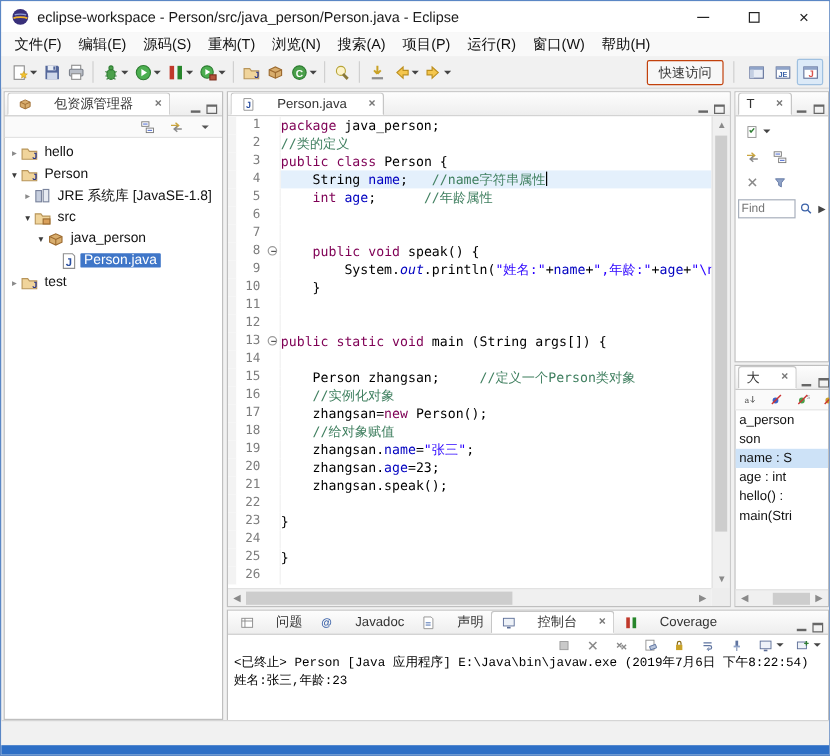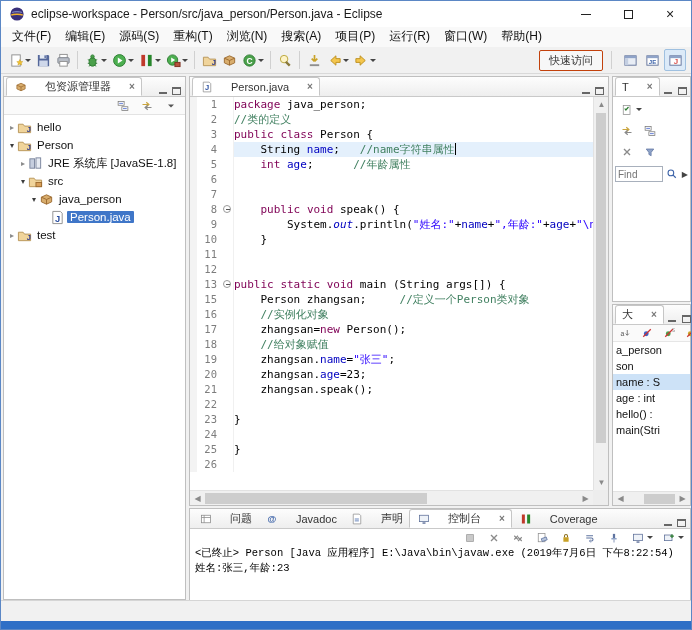--- a/index.html
+++ b/index.html
@@ -8,21 +8,21 @@
 
   
   .titlebar{position:absolute;top:0;left:0;right:0;height:26px;background:#fff;display:flex;align-items:center;padding-left:8px;gap:6px}
   .title{font-size:12px;color:#1a1a1a;white-space:nowrap}
   .win-controls{margin-left:auto;display:flex;height:100%}
   .wc{width:42px;display:flex;align-items:center;justify-content:center;color:#222;font-size:14px}
   .wc-min i{width:10px;height:1px;background:#222;display:block}
   .wc-max i{width:9px;height:9px;border:1px solid #222;display:block}
 
   
-  .menubar{position:absolute;top:26px;left:0;right:0;height:20px;background:#f9f9f9;display:flex;align-items:flex-end;padding-left:4px;font-size:12px}
+  .menubar{position:absolute;top:26px;left:0;right:0;height:20px;background:#f9f9f9;display:flex;align-items:center;padding-left:4px;font-size:12px}
   .menu-item{padding:2px 7px;color:#111;white-space:nowrap}
 
   
   .toolbar{position:absolute;top:46px;left:0;right:0;height:27px;background:#f1f1f1;border-bottom:1px solid #d9d9d9;display:flex;align-items:center;padding:0 5px}
   .tb-left{display:flex;align-items:center}
   .tb-btn{display:inline-flex;align-items:center;height:22px;padding:0 2px;border-radius:2px}
   .tb-sep{width:1px;height:18px;background:#d0d0d0;margin:0 4px}
   .dd{width:0;height:0;border-left:3px solid transparent;border-right:3px solid transparent;border-top:3px solid #444;margin-left:1px}
   .tb-right{margin-left:auto;display:flex;align-items:center;gap:4px}
   .quick-access{font-size:11px;border:1px solid #c2410c;background:#f7f7f7;color:#333;padding:2px 9px;border-radius:2px;white-space:nowrap}
@@ -458,20 +458,21 @@
           <div class="cline cur"><span class="ann"></span><span class="lnum">4</span><span class="fold"></span><span class="ctext"><span class="tk-txt">    String </span><span class="tk-fld">name</span><span class="tk-txt">;   </span><span class="tk-com">//name字符串属性</span><span class="caret-i"></span></span></div>
           <div class="cline"><span class="ann"></span><span class="lnum">5</span><span class="fold"></span><span class="ctext"><span class="tk-txt">    </span><span class="tk-kw">int</span><span class="tk-txt"> </span><span class="tk-fld">age</span><span class="tk-txt">;      </span><span class="tk-com">//年龄属性</span></span></div>
           <div class="cline"><span class="ann"></span><span class="lnum">6</span><span class="fold"></span><span class="ctext"></span></div>
           <div class="cline"><span class="ann"></span><span class="lnum">7</span><span class="fold"></span><span class="ctext"></span></div>
           <div class="cline"><span class="ann"></span><span class="lnum">8</span><span class="fold"><span class="foldc"></span></span><span class="ctext"><span class="tk-txt">    </span><span class="tk-kw">public</span><span class="tk-txt"> </span><span class="tk-kw">void</span><span class="tk-txt"> speak() {</span></span></div>
           <div class="cline"><span class="ann"></span><span class="lnum">9</span><span class="fold"></span><span class="ctext"><span class="tk-txt">        System.</span><span class="tk-sfld">out</span><span class="tk-txt">.println(</span><span class="tk-str">"姓名:"</span><span class="tk-txt">+</span><span class="tk-fld">name</span><span class="tk-txt">+</span><span class="tk-str">",年龄:"</span><span class="tk-txt">+</span><span class="tk-fld">age</span><span class="tk-txt">+</span><span class="tk-str">"\n"</span></span></div>
           <div class="cline"><span class="ann"></span><span class="lnum">10</span><span class="fold"></span><span class="ctext"><span class="tk-txt">    }</span></span></div>
           <div class="cline"><span class="ann"></span><span class="lnum">11</span><span class="fold"></span><span class="ctext"></span></div>
           <div class="cline"><span class="ann"></span><span class="lnum">12</span><span class="fold"></span><span class="ctext"></span></div>
           <div class="cline"><span class="ann"></span><span class="lnum">13</span><span class="fold"><span class="foldc"></span></span><span class="ctext"><span class="tk-kw">public</span><span class="tk-txt"> </span><span class="tk-kw">static</span><span class="tk-txt"> </span><span class="tk-kw">void</span><span class="tk-txt"> main (String args[]) {</span></span></div>
+          <div class="cline"><span class="ann"></span><span class="lnum">14</span><span class="fold"></span><span class="ctext"></span></div>
           <div class="cline"><span class="ann"></span><span class="lnum">15</span><span class="fold"></span><span class="ctext"><span class="tk-txt">    Person zhangsan;     </span><span class="tk-com">//定义一个Person类对象</span></span></div>
           <div class="cline"><span class="ann"></span><span class="lnum">16</span><span class="fold"></span><span class="ctext"><span class="tk-txt">    </span><span class="tk-com">//实例化对象</span></span></div>
           <div class="cline"><span class="ann"></span><span class="lnum">17</span><span class="fold"></span><span class="ctext"><span class="tk-txt">    zhangsan=</span><span class="tk-kw">new</span><span class="tk-txt"> Person();</span></span></div>
           <div class="cline"><span class="ann"></span><span class="lnum">18</span><span class="fold"></span><span class="ctext"><span class="tk-txt">    </span><span class="tk-com">//给对象赋值</span></span></div>
           <div class="cline"><span class="ann"></span><span class="lnum">19</span><span class="fold"></span><span class="ctext"><span class="tk-txt">    zhangsan.</span><span class="tk-fld">name</span><span class="tk-txt">=</span><span class="tk-str">"张三"</span><span class="tk-txt">;</span></span></div>
           <div class="cline"><span class="ann"></span><span class="lnum">20</span><span class="fold"></span><span class="ctext"><span class="tk-txt">    zhangsan.</span><span class="tk-fld">age</span><span class="tk-txt">=23;</span></span></div>
           <div class="cline"><span class="ann"></span><span class="lnum">21</span><span class="fold"></span><span class="ctext"><span class="tk-txt">    zhangsan.speak();</span></span></div>
           <div class="cline"><span class="ann"></span><span class="lnum">22</span><span class="fold"></span><span class="ctext"></span></div>
           <div class="cline"><span class="ann"></span><span class="lnum">23</span><span class="fold"></span><span class="ctext"><span class="tk-txt">}</span></span></div>
           <div class="cline"><span class="ann"></span><span class="lnum">24</span><span class="fold"></span><span class="ctext"></span></div>

